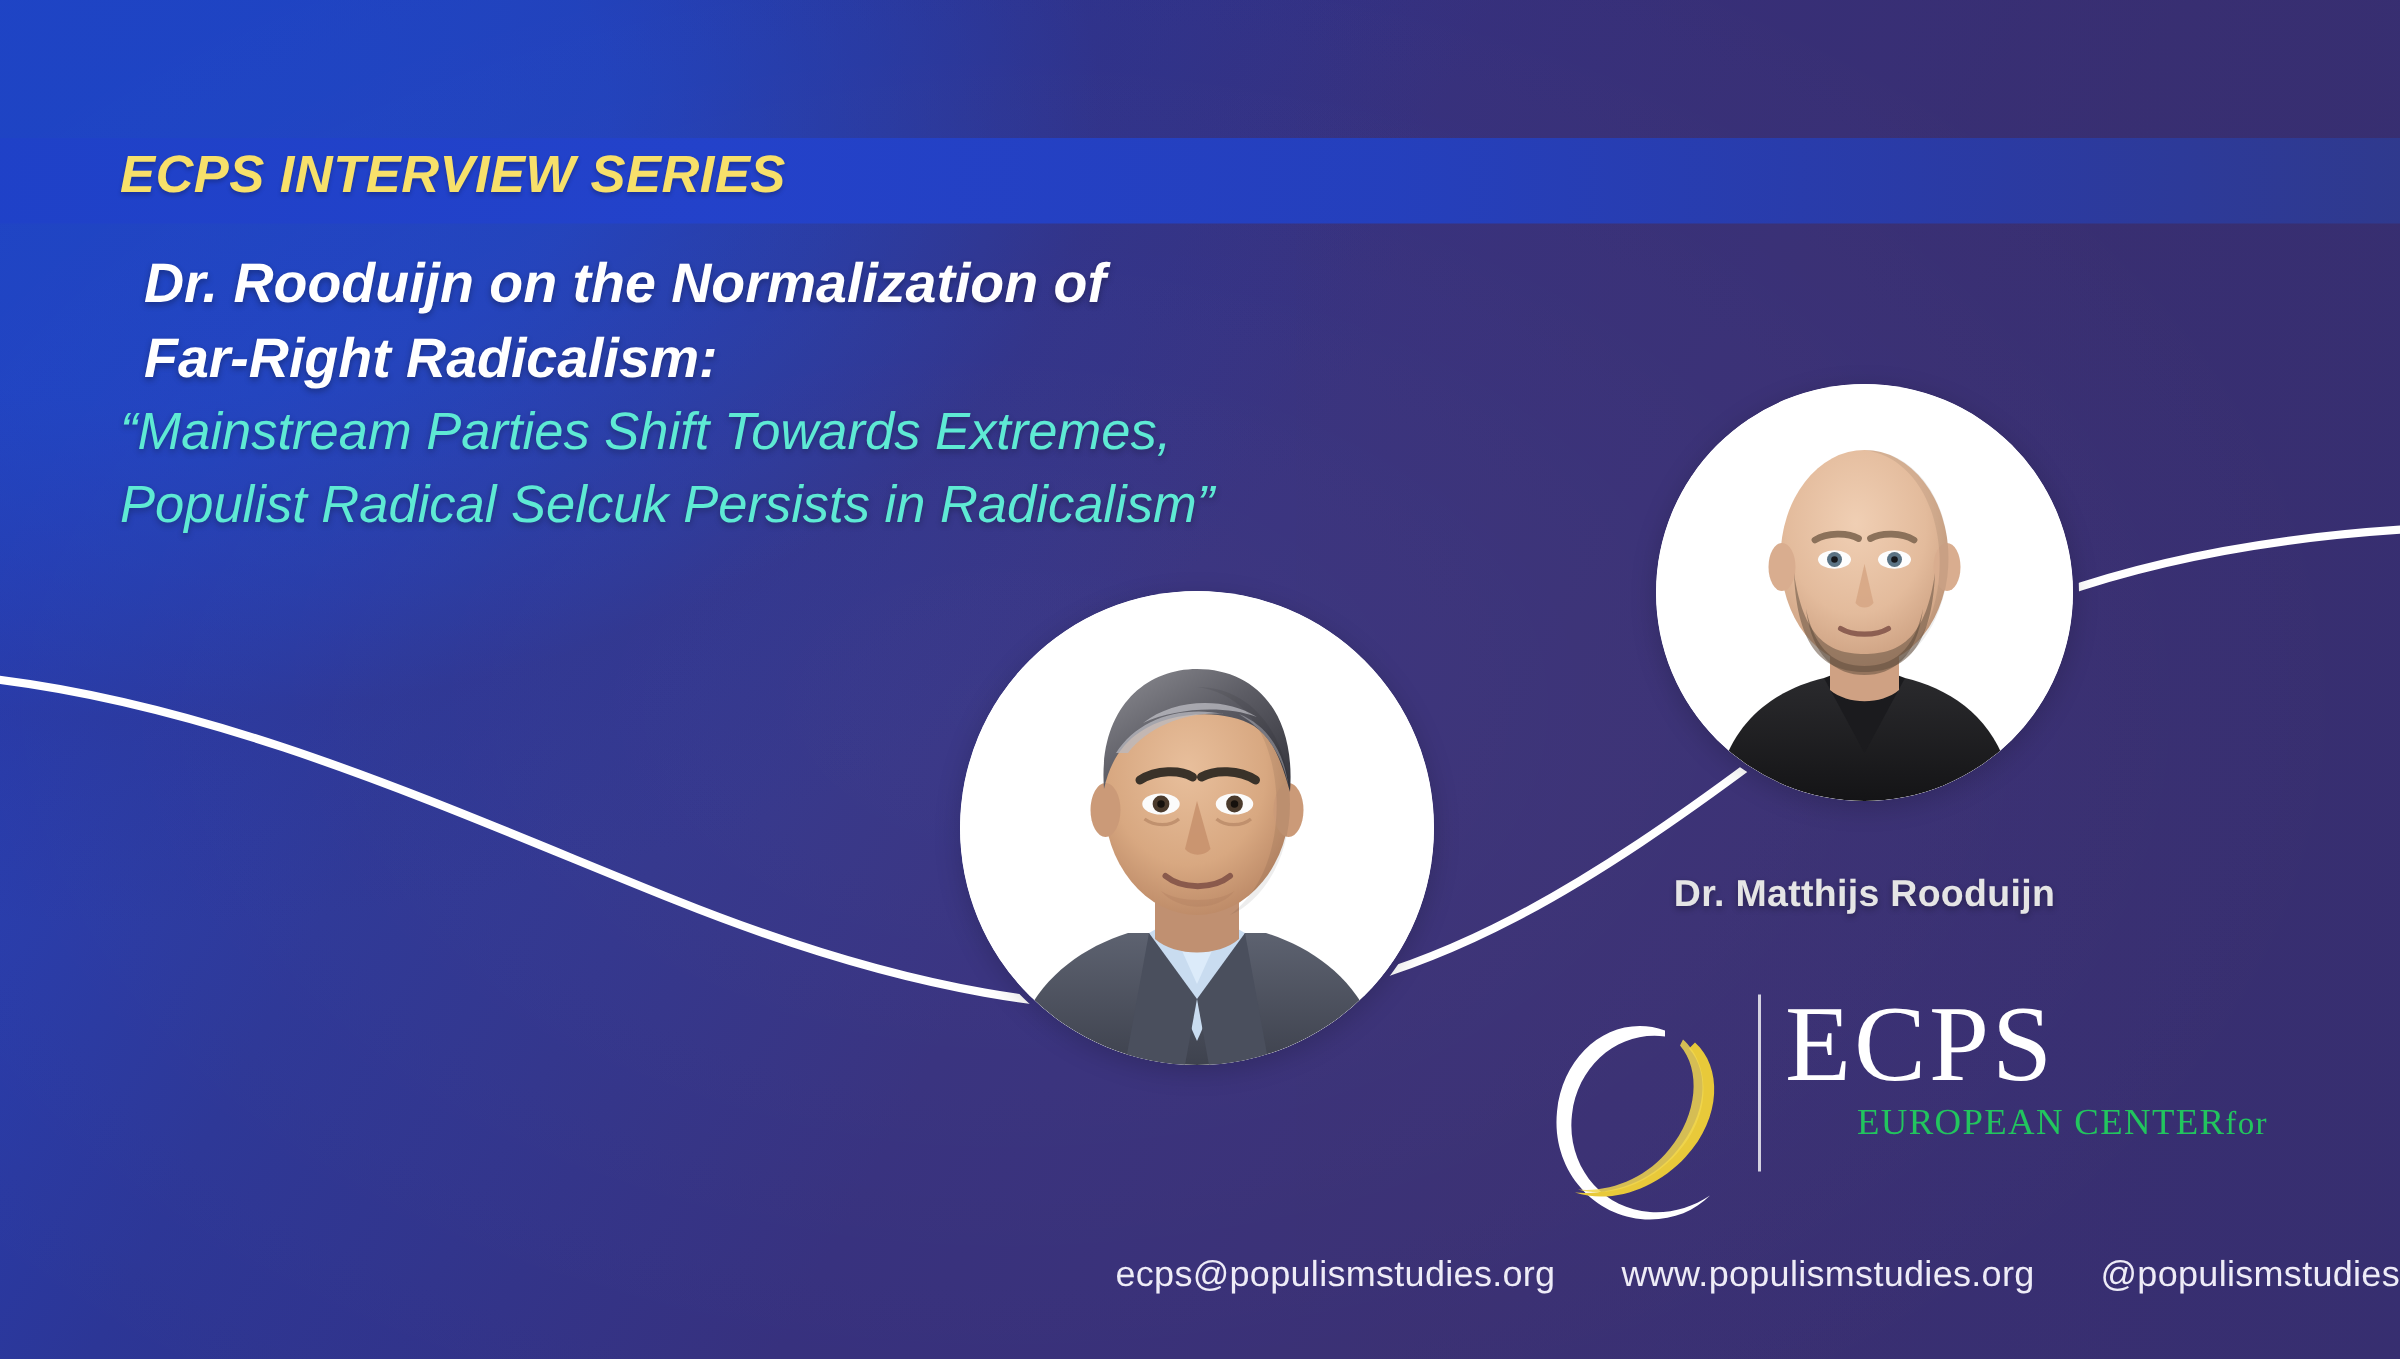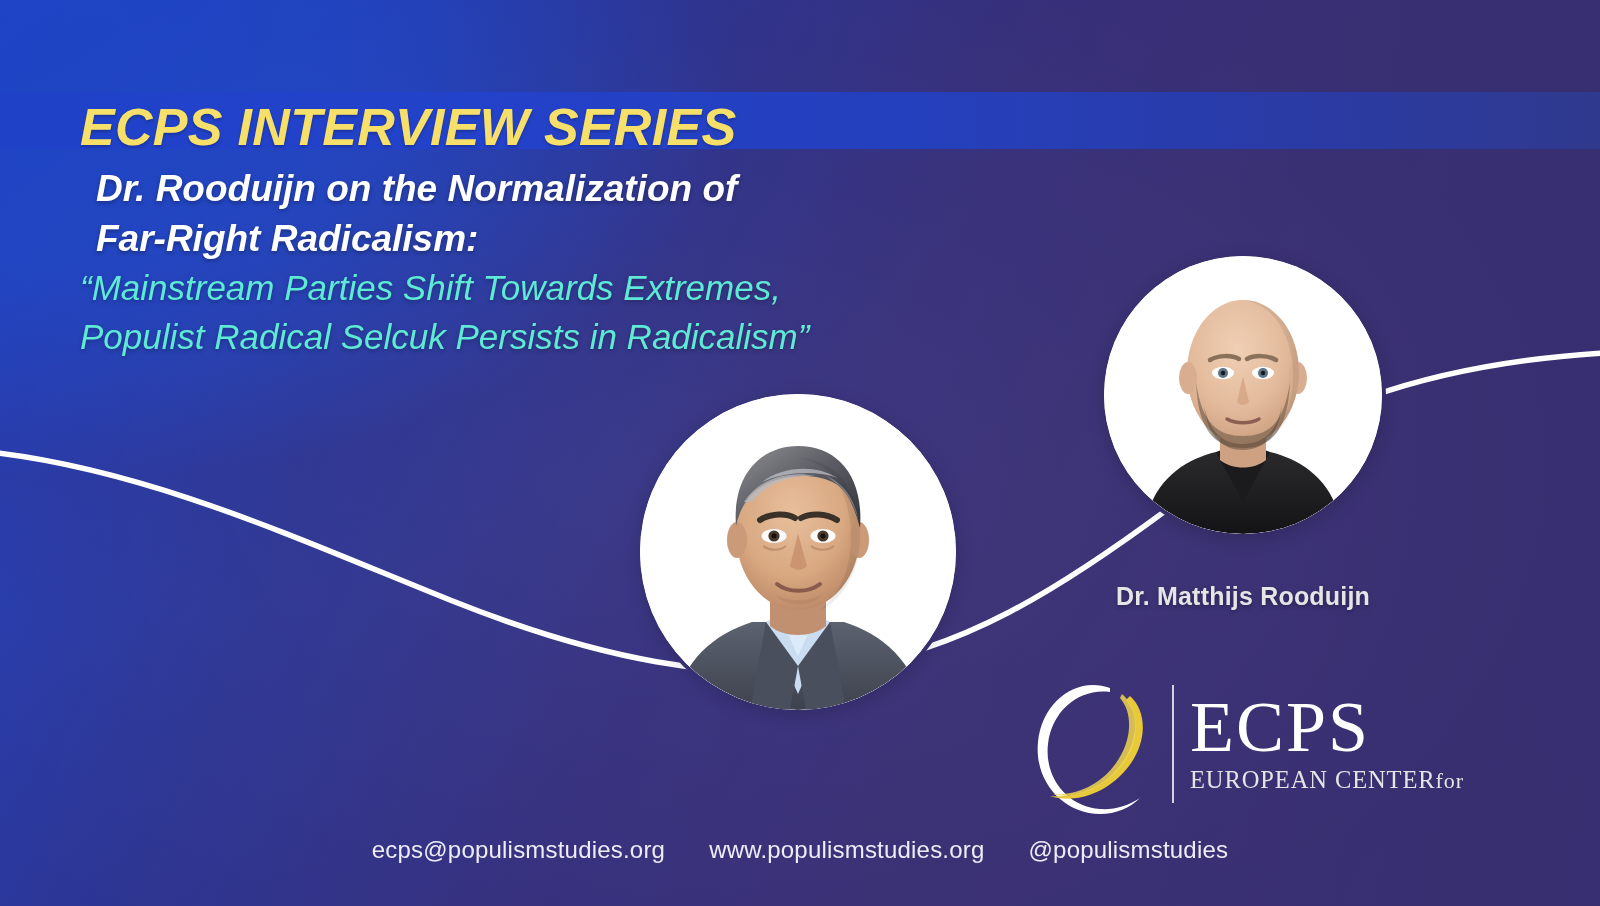--- a/index.html
+++ b/index.html
@@ -49,21 +49,21 @@
   .wave {
     position: absolute;
     inset: 0;
     pointer-events: none;
   }
   
   .eyebrow {
     position: absolute;
     left: 80px;
     top: 97px;
-    font-size: 52px;
+    font-size: 35px;
     font-weight: bold;
     font-style: italic;
     letter-spacing: 0.3px;
     color: #f7e06a;
     white-space: nowrap;
     text-shadow: 0 2px 3px rgba(0,0,0,0.22);
   }
   .headline {
     position: absolute;
     left: 80px;
@@ -115,21 +115,21 @@
   #name-gultasli  { left: 640px;  top: 722px; width: 316px; }
 
   
   .logo {
     position: absolute;
     left: 1018px;
     top: 663px;
     width: 500px;
     height: 162px;
     display: flex;
-    align-items: center;
+    align-items: flex-start;
   }
   .logo-mark { width: 150px; height: 160px; flex: none; }
   .logo-divider {
     width: 2px;
     height: 118px;
     background: rgba(255,255,255,0.78);
     margin: 0 16px 0 4px;
     flex: none;
   }
   .logo-text { display: flex; flex-direction: column; justify-content: center; }
@@ -138,33 +138,34 @@
     font-size: 72px;
     line-height: 0.94;
     letter-spacing: 2px;
     color: #ffffff;
   }
   .logo-sub {
     font-family: "Liberation Serif", serif;
     font-size: 24.5px;
     line-height: 1.12;
     letter-spacing: 0.9px;
-    color: #e5e5e5;
+    color: #22c55e;
     margin-top: 4px;
+    margin-left: 48px;
   }
   .logo-sub .lower { text-transform: none; font-size: 22px; }
 
   
   .footer {
     position: absolute;
     left: 0;
     top: 836px;
     width: 100%;
     display: flex;
-    justify-content: center;
+    justify-content: flex-end;
     gap: 44px;
     color: #eeecf7;
     font-size: 24px;
     letter-spacing: 0.2px;
   }
   .footer span { white-space: nowrap; }
 </style>
 </head>
 <body>
 

